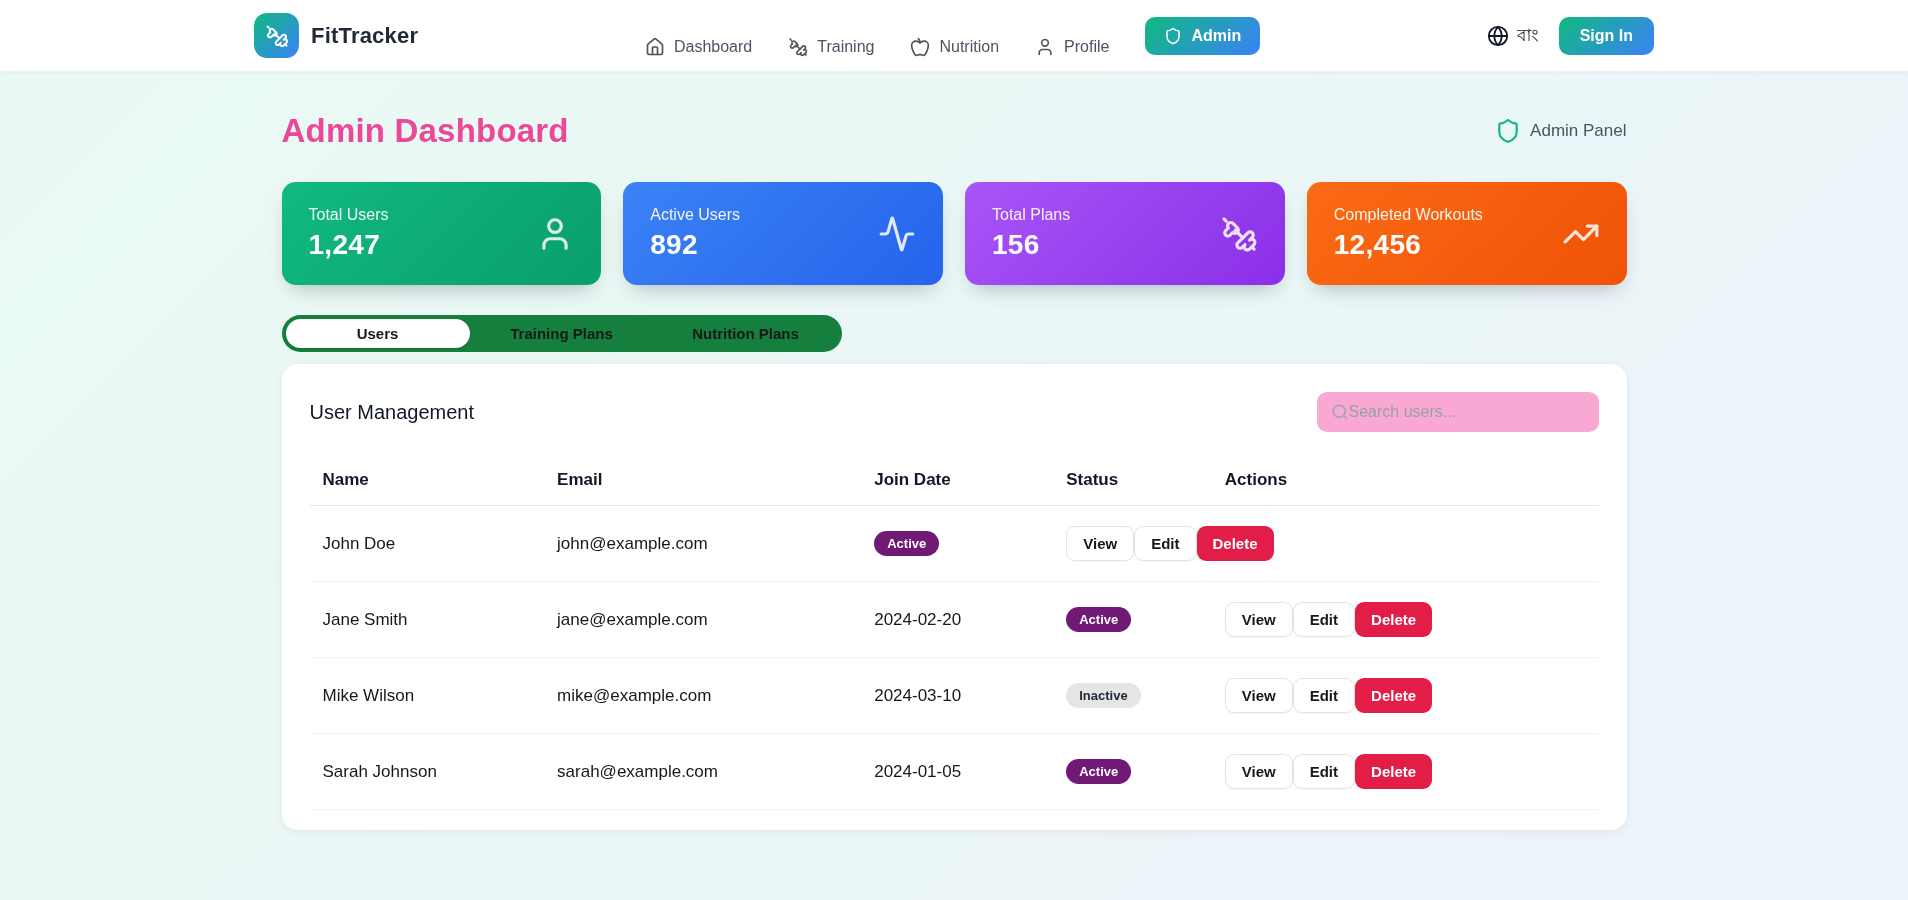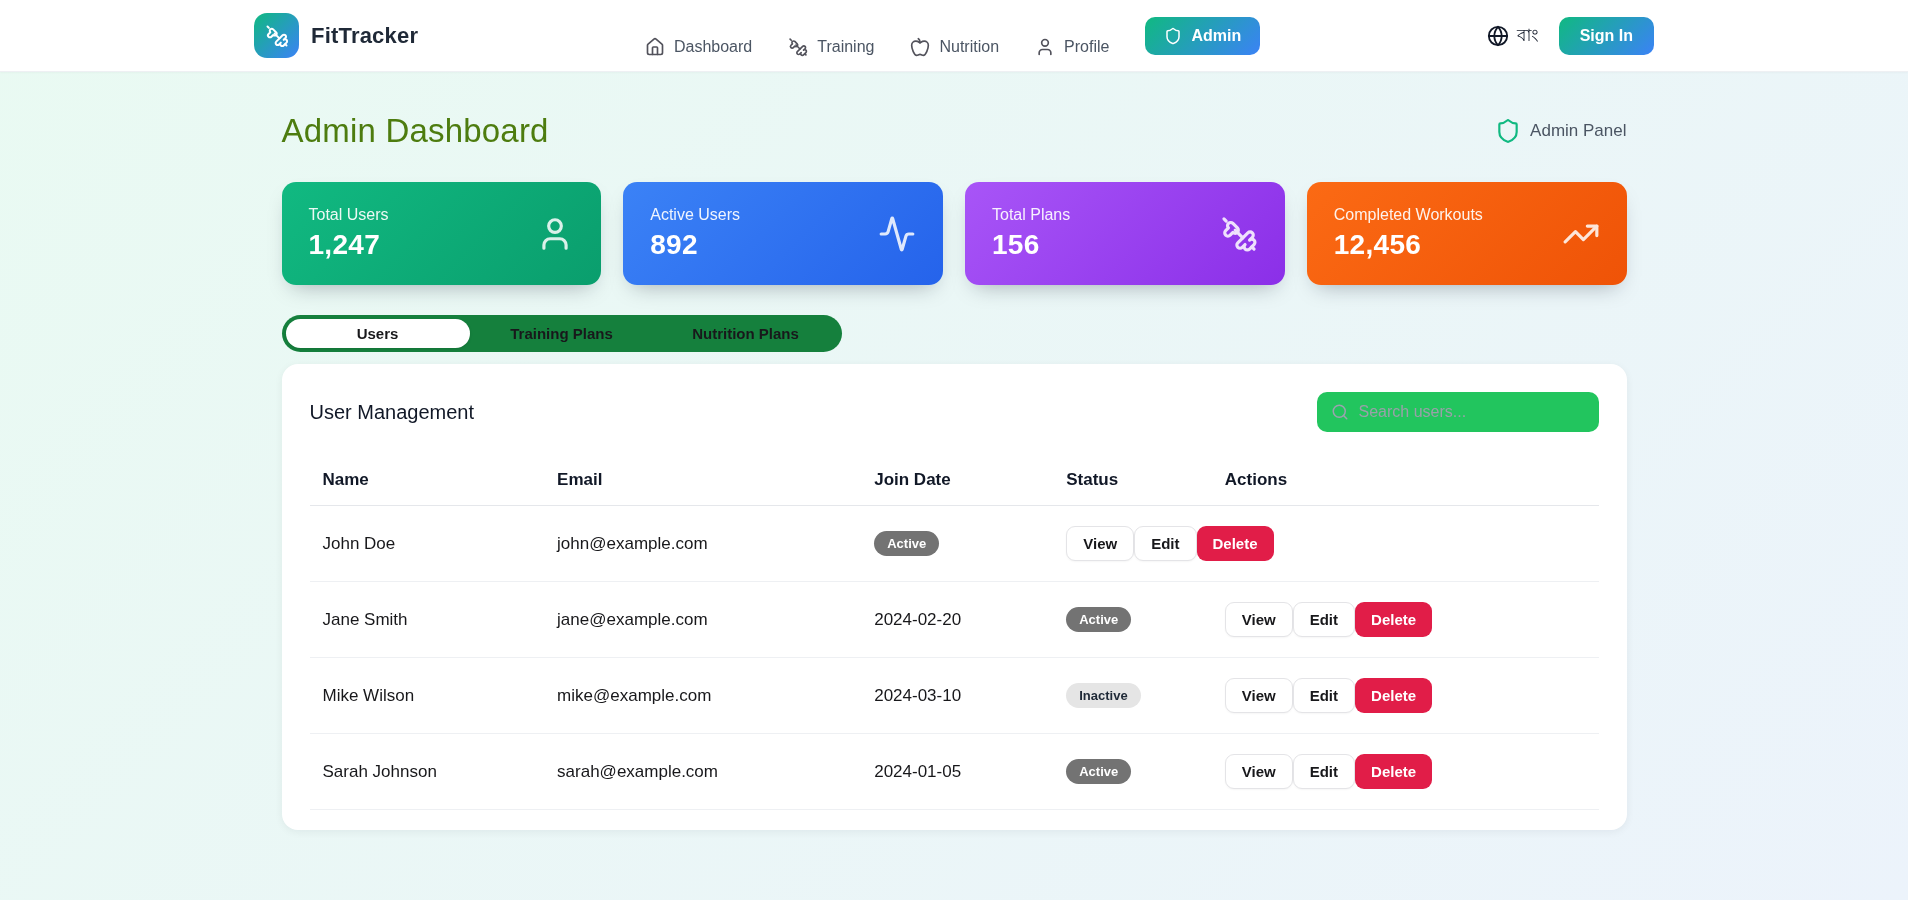--- a/index.html
+++ b/index.html
@@ -47,21 +47,21 @@
   .lang-switch { display:flex; align-items:center; gap:8px; color:#111827; font-size:17px; font-weight:500; cursor:pointer; }
   .signin-btn {
     background:linear-gradient(135deg,#10b981,#3b82f6);
     color:#fff; font-size:16px; font-weight:700;
     padding:10px 21px; border-radius:10px; border:none; cursor:pointer;
   }
 
   
   .main { width:1345px; margin:0 auto; padding-top:40px; }
   .page-head { display:flex; align-items:center; justify-content:space-between; }
-  .page-title { font-size:33px; font-weight:400; color:#4d7c0f; letter-spacing:.2px; }
+  .page-title { font-size:33px; font-weight:700; color:#ec4899; letter-spacing:.2px; }
   .admin-panel-badge { display:flex; align-items:center; gap:9px; color:#4b5563; font-size:17px; }
   .admin-panel-badge svg { color:#10b981; }
 
   
   .stats { display:grid; grid-template-columns:repeat(4,1fr); gap:22px; margin-top:32px; }
   .stat-card {
     height:103px; border-radius:14px; padding:12px 27px;
     display:flex; align-items:center; justify-content:space-between;
     color:#fff; box-shadow:0 10px 22px -10px rgba(15,23,42,.35);
   }
@@ -88,22 +88,22 @@
 
   
   .panel {
     margin-top:12px; background:#ffffff; border-radius:16px;
     box-shadow:0 2px 8px rgba(15,23,42,.06);
     padding:28px 28px 20px;
   }
   .panel-head { display:flex; align-items:center; justify-content:space-between; }
   .panel-title { font-size:20px; font-weight:400; color:#111827; }
   .search-box {
-    width:282px; height:40px; background:#22c55e; border-radius:10px;
-    display:flex; align-items:center; gap:10px; padding:0 14px;justify-content:center;
+    width:282px; height:40px; background:#f9a8d4; border-radius:10px;
+    display:flex; align-items:center; padding:0 14px;justify-content:center;
   }
   .search-box svg { color:#9ca3af; flex:none; }
   .search-box input {
     border:none; outline:none; background:transparent;
     font-family:"Liberation Sans", sans-serif;
     font-size:16px; color:#18181b; width:100%;
   }
   .search-box input::placeholder { color:#9aa0a9; }
 
   
@@ -114,21 +114,21 @@
     align-items:center;
   }
   .thead { border-bottom:1px solid #e5e7eb; }
   .thead .tcell { font-size:17px; font-weight:700; color:#111827; padding:10px 13px 15px; }
   .tbody .trow { border-bottom:1px solid #eef0f3; }
   .tbody .tcell { font-size:17px; color:#18181b; padding:20px 13px; }
   .badge {
     display:inline-block; padding:5px 13px; border-radius:999px;
     font-size:13px; font-weight:700;
   }
-  .badge.active { background:#737373; color:#ffffff; }
+  .badge.active { background:#701a75; color:#ffffff; }
   .badge.inactive { background:#e5e5e5; color:#1f2937; font-weight:700; }
   .actions { display:flex; gap:0; }
   .btn {
     font-family:"Liberation Sans", sans-serif;
     font-size:15px; font-weight:600; border-radius:9px;
     padding:8px 16px; cursor:pointer;
   }
   .btn.ghost { background:#fff; color:#18181b; border:1px solid #e4e4e7; box-shadow:0 1px 2px rgba(0,0,0,.04); }
   .btn.danger { background:#e11d48; color:#fff; border:none; }
 </style>

